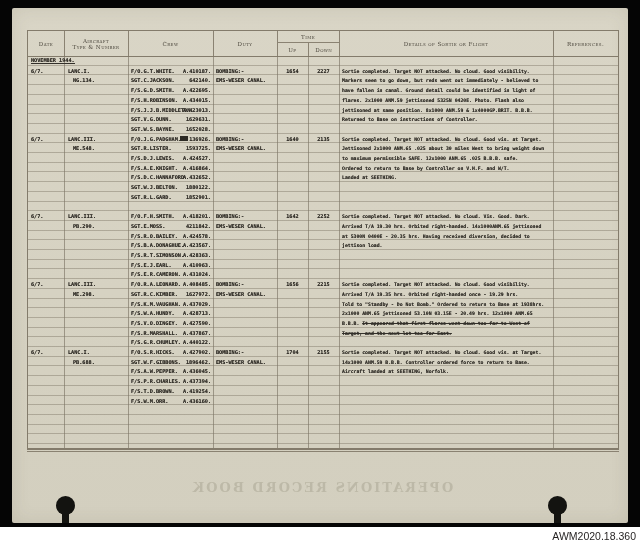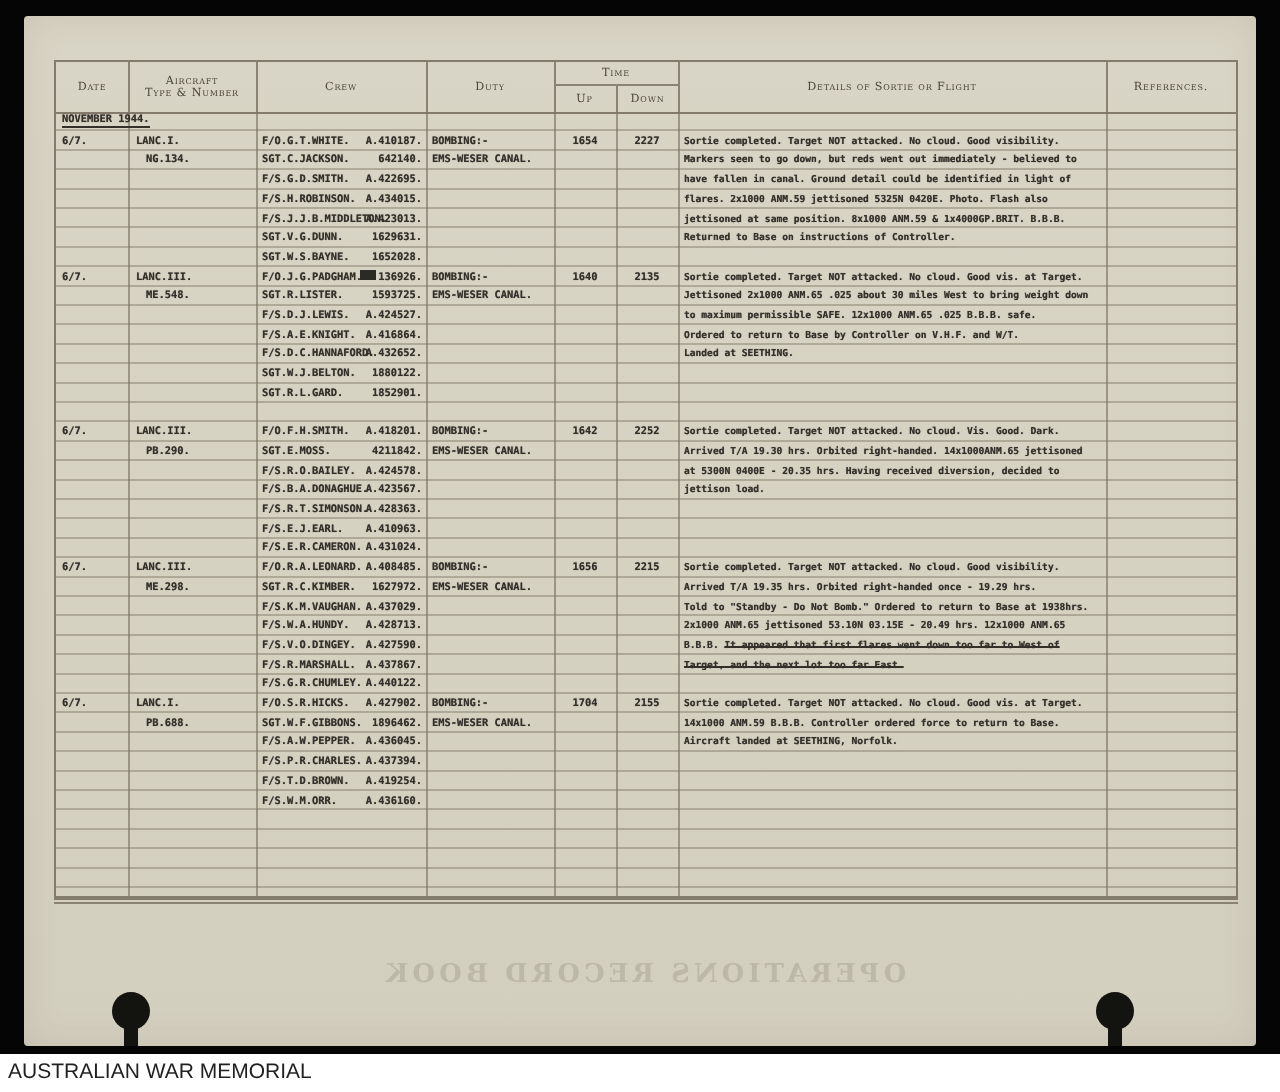--- a/index.html
+++ b/index.html
@@ -239,16 +239,16 @@
       <div class="stem" style="height:11px;"></div>
     </div>
     <div class="punch" style="left:536px;top:488px;">
       <div class="hole"></div>
       <div class="stem" style="height:11px;"></div>
     </div>
 
   </div>
 
   <div class="footer">
-    <span class="inst">AUSTRALIAN WAR MEMORIAL</span>
+    <span class="ref">AWM2020.18.360</span>
   </div>
 
 </div>
 
 </body></html>

